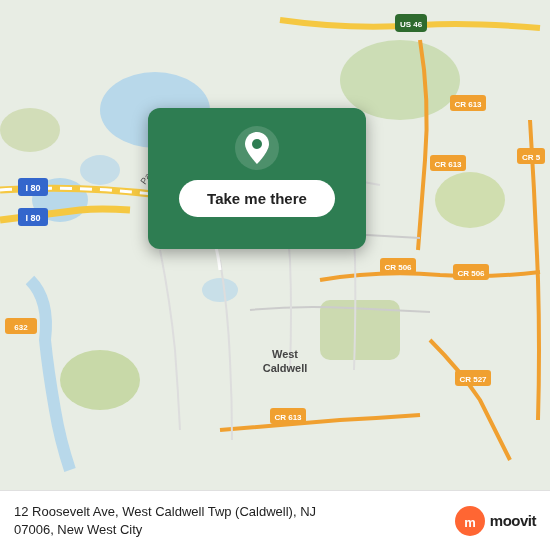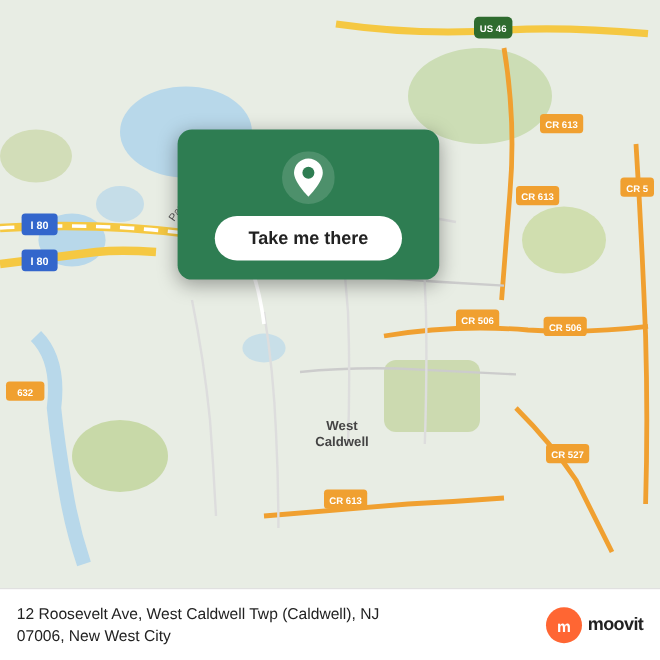--- a/index.html
+++ b/index.html
@@ -30,21 +30,21 @@
     #map-popup {
       position: absolute;
       top: 108px;
       left: 148px;
       width: 218px;
       background: #2e7d52;
       border-radius: 12px;
       display: flex;
       flex-direction: column;
       align-items: center;
-      padding: 18px 16px 16px;
+      padding: 18px 16px 32px;
       box-shadow: 0 4px 16px rgba(0,0,0,0.35);
       z-index: 10;
     }
 
     #popup-pin {
       width: 44px;
       height: 44px;
       margin-bottom: 10px;
     }
 

